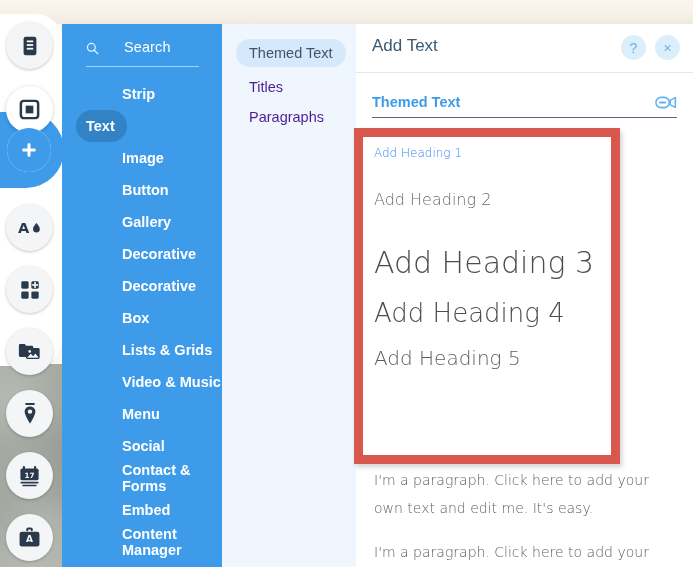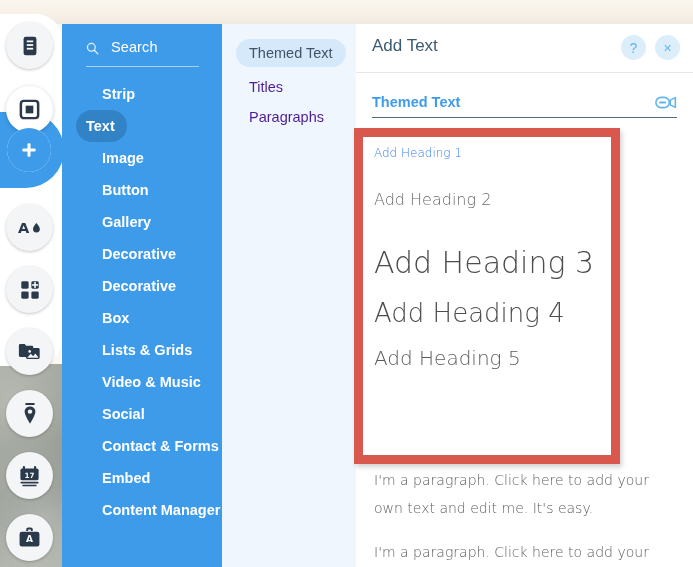--- a/index.html
+++ b/index.html
@@ -35,28 +35,28 @@
   .rail-btn svg{display:block;}
   .rail-btn.active{background:#ffffff;box-shadow:0 1px 4px rgba(0,0,0,.20);}
   .rail-btn.plus{background:#ffffff;box-shadow:none;width:44px;height:44px;left:7px;}
   .rail-btn.plus .plusglyph{width:44px;height:44px;border-radius:50%;
     background:#3d9bea;display:flex;align-items:center;justify-content:center;}
 
   
   #cat-panel{position:absolute;left:62px;top:24px;width:160px;height:543px;
     background:#3d9bea;}
   #cat-search{position:absolute;left:86px;top:36px;width:114px;height:22px;
-    display:flex;align-items:center;gap:12px;}
+    display:flex;align-items:center;gap:25px;}
   #cat-search .sicon{width:13px;height:13px;flex:none;opacity:.9;}
   #cat-search .stext{color:#ffffff;font-size:14.5px;letter-spacing:.1px;}
   #cat-rule{position:absolute;left:86px;top:66px;width:113px;height:1px;
     background:rgba(255,255,255,.55);}
   #cat-list{position:absolute;left:62px;top:78px;width:160px;}
   .cat-item{height:32px;display:flex;align-items:center;padding-left:40px;
-    color:#ffffff;font-size:14.5px;font-weight:bold;box-sizing:border-box;}
+    color:#ffffff;font-size:14.5px;font-weight:bold;box-sizing:border-box;margin-left:20px;}
   .cat-item.sel{margin-left:14px;width:51px;background:#3282c6;
     border-radius:16px;padding-left:10px;justify-content:flex-start;}
 
   
   #sub-panel{position:absolute;left:222px;top:24px;width:134px;height:543px;
     background:#eff6fd;}
   .sub-item{position:absolute;left:236px;height:28px;display:flex;align-items:center;
     color:#4c1d95;font-size:14.5px;padding:0 13px;box-sizing:border-box;}
   .sub-item.sel{background:#d6e9fa;border-radius:14px;color:#42526a;}
 
@@ -242,20 +242,23 @@
   <div class="cat-item">
       <span>Box</span>
     </div>
   <div class="cat-item">
       <span>Lists &amp; Grids</span>
     </div>
   <div class="cat-item">
       <span>Video &amp; Music</span>
     </div>
   <div class="cat-item">
+      <span>Menu</span>
+    </div>
+  <div class="cat-item">
       <span>Social</span>
     </div>
   <div class="cat-item">
       <span>Contact &amp; Forms</span>
     </div>
   <div class="cat-item">
       <span>Embed</span>
     </div>
   <div class="cat-item">
       <span>Content Manager</span>

